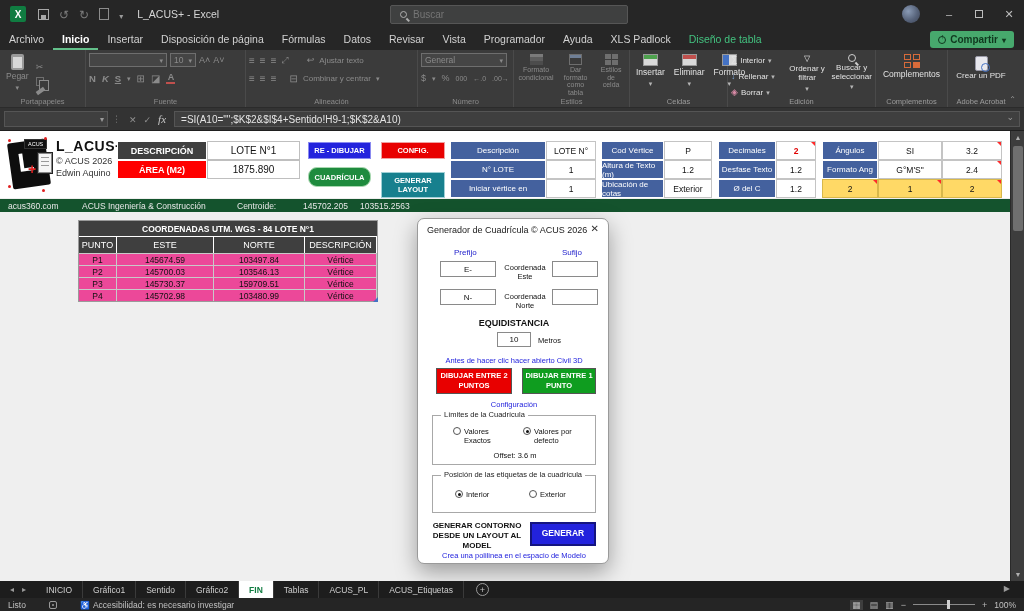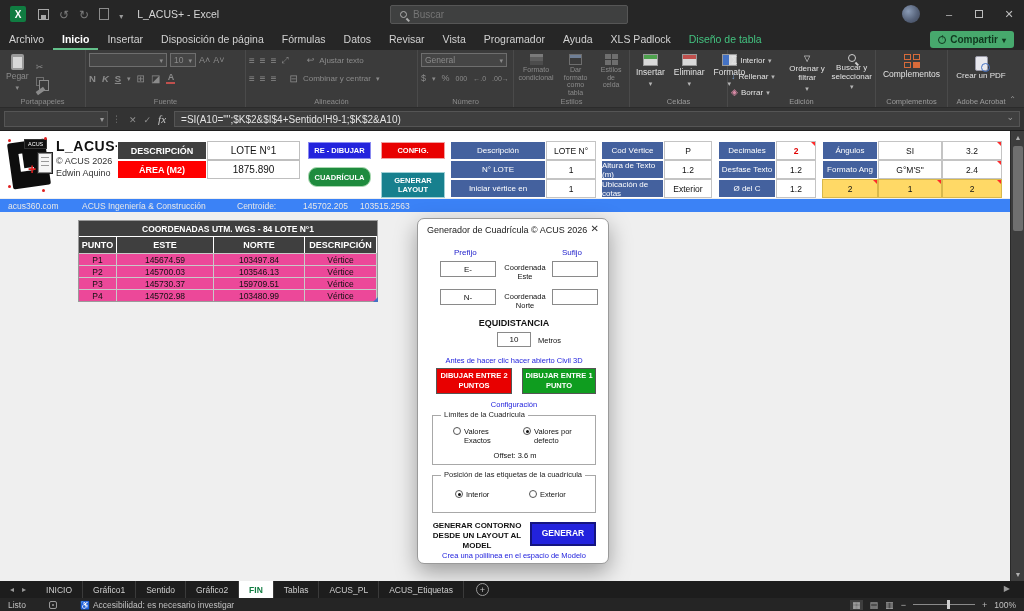--- a/index.html
+++ b/index.html
@@ -143,28 +143,28 @@
 
   
   .pcell { position:absolute; height:19px; display:flex; align-items:center; justify-content:center; font-size:8px; }
   .pcell.blue { background:#44619e; color:#fff; border:1px solid #fff; }
   .pcell.white { background:#fff; color:#111; border:1px solid #c4c4c4; font-size:8.5px; }
   .pcell.yellow { background:#ffd966; color:#111; border:1px solid #d8b84a; font-size:8.5px; }
   .pcell.redtxt { color:#e00000; font-weight:bold; }
   .note::after { content:""; position:absolute; top:0; right:0; border-top:4px solid #ff2a2a; border-left:4px solid transparent; }
 
   
-  .infobar { position:absolute; left:0; top:68px; width:1010px; height:13px; background:#3b82f6; color:#e8e8e8; font-size:8.5px;padding-left:19px; }
+  .infobar { position:absolute; left:0; top:68px; width:1010px; height:13px; background:#14532d; color:#e8e8e8; font-size:8.5px;padding-left:19px; }
   .infobar span { position:absolute; top:2px; white-space:nowrap; }
 
   
   .ctable { position:absolute; left:78px; top:89px; width:300px; border:1px solid #9a9a9a; background:#fff; }
   .ct-title { height:16px; background:#3f3f3f; color:#fff; font-size:8.5px; font-weight:bold; display:flex; align-items:center; justify-content:center; border-bottom:1px solid #fff; }
   .ct-head { display:flex; height:16px; }
-  .ct-head div { background:#3f3f3f; color:#fff; font-size:9px; font-weight:bold; display:flex; align-items:center; justify-content:center; border-right:1px solid #fff; }
+  .ct-head div { background:#3f3f3f; color:#fff; font-size:9px; font-weight:normal; display:flex; align-items:center; justify-content:center; border-right:1px solid #fff; }
   .ct-row { display:flex; height:12px; }
   .ct-row div { background:#ec4899; border-right:1px solid #c9c9c9; border-top:1px solid #c9c9c9; font-size:8.5px; color:#111; display:flex; align-items:center; justify-content:center; }
   .cw0 { width:38px; } .cw1 { width:97px; } .cw2 { width:91px; } .cw3 { width:72px; }
   .ct-corner { position:absolute; right:-1px; bottom:-1px; border-bottom:5px solid #4472c4; border-left:5px solid transparent; }
 
   
   .dialog { position:absolute; left:417px; top:87px; width:192px; height:346px; background:#fff; border:1px solid #9a9a9a; border-radius:7px; box-shadow:0 8px 22px rgba(0,0,0,0.35); font-size:8px; color:#111; }
   .dlg-title { height:21px; display:flex; align-items:center; padding:0 9px; font-size:9px; color:#1a1a1a; }
   .dlg-close { position:absolute; right:9px; top:4px; font-size:10px; color:#333; }
   .dlg-close::before { content:"✕"; }

